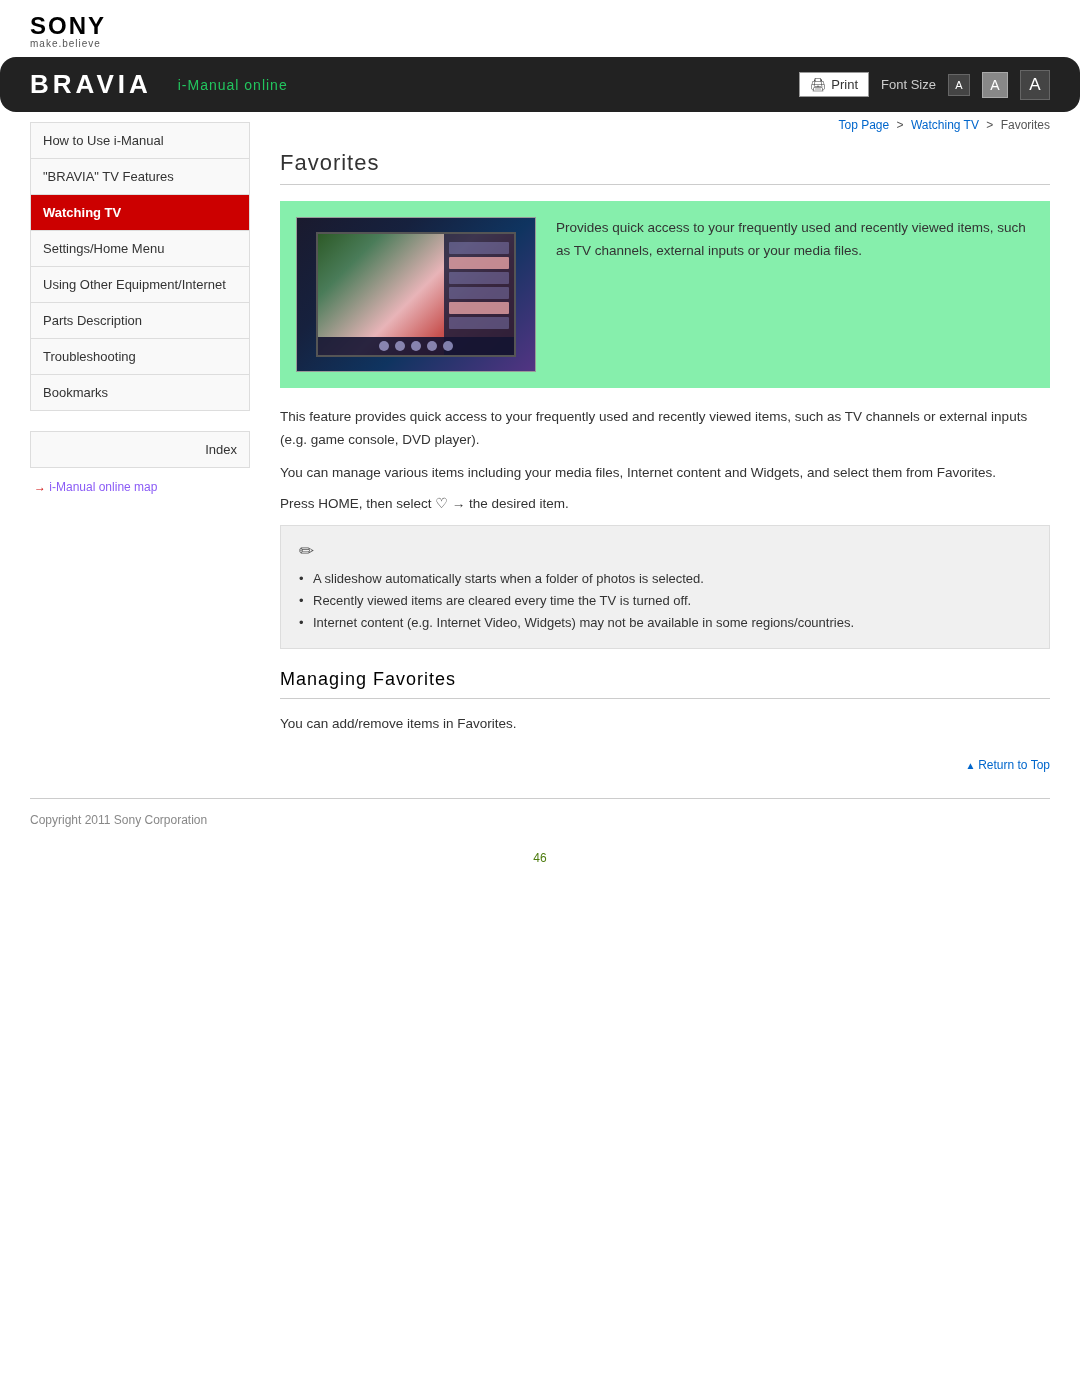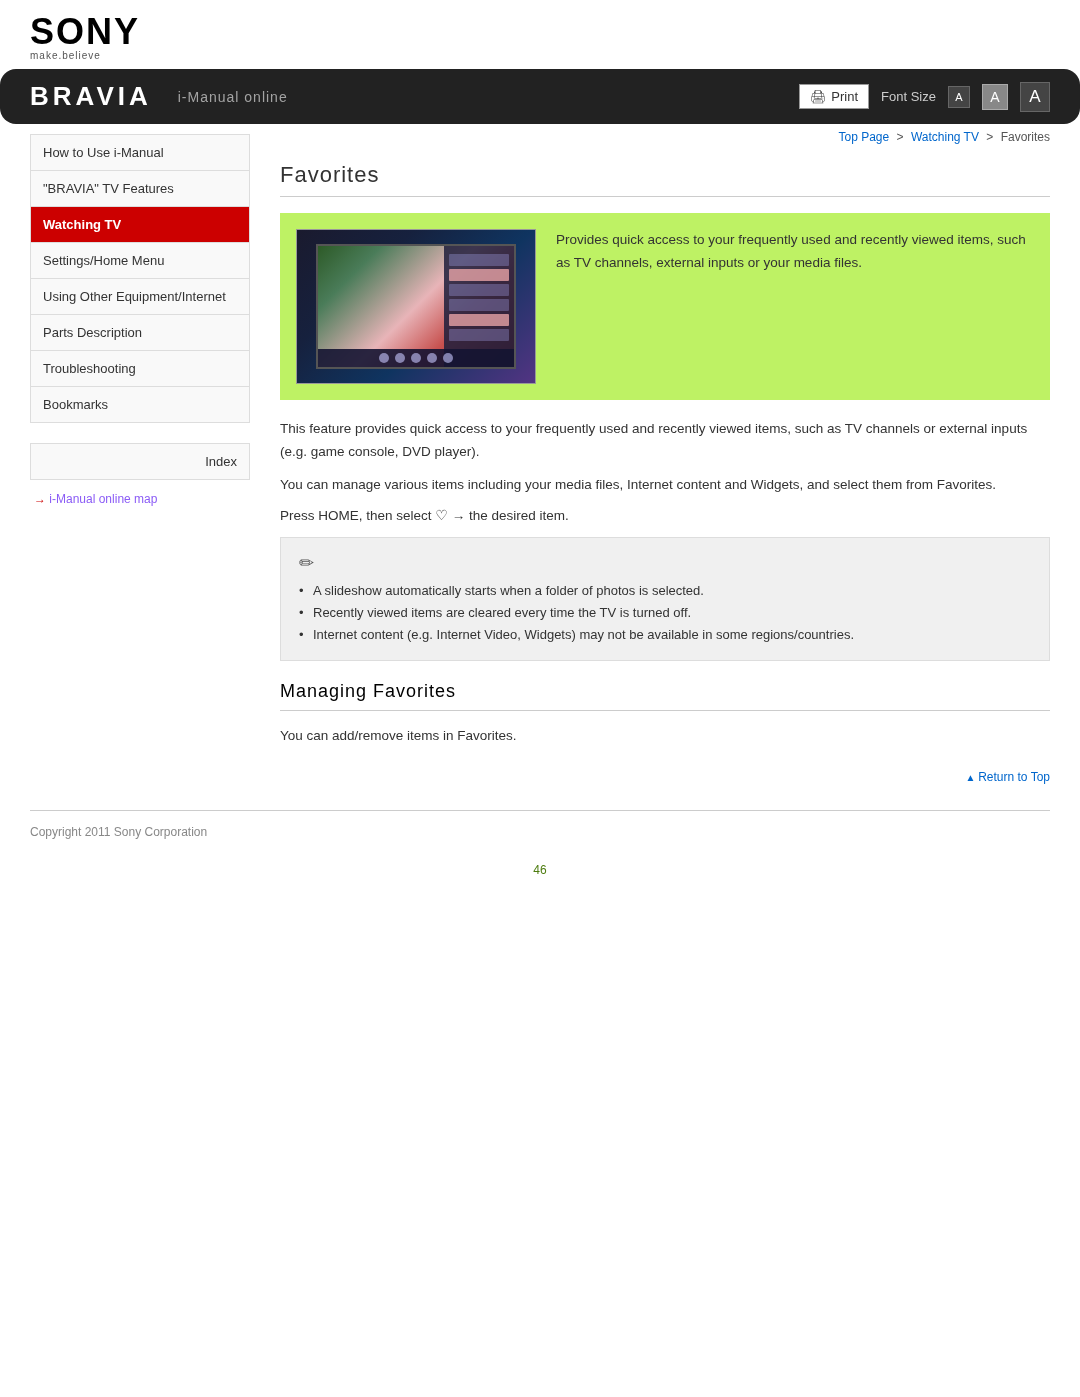--- a/index.html
+++ b/index.html
@@ -27,21 +27,21 @@
       gap: 18px;
     }
     .bravia-text {
       font-size: 26px;
       font-weight: bold;
       letter-spacing: 4px;
       color: #fff;
       font-family: 'Arial Black', sans-serif;
     }
     .imanual-text {
-      color: #a3a3a3;
+      color: #22c55e;
       font-size: 14px;
       letter-spacing: 1px;
       padding-left: 8px;
     }
     .header-right {
       display: flex;
       align-items: center;
       gap: 12px;
     }
     .print-btn {
@@ -77,21 +77,21 @@
       padding: 14px 30px 8px 30px;
       display: flex;
       align-items: flex-start;
     }
     .sony-logo-block {
       display: flex;
       flex-direction: column;
       align-items: flex-start;
     }
     .sony-name {
-      font-size: 36px;
+      font-size: 24px;
       font-weight: 900;
       letter-spacing: 2px;
       color: #000;
       font-family: 'Arial Black', sans-serif;
       line-height: 1;
     }
     .sony-tagline {
       font-size: 10px;
       color: #555;
       letter-spacing: 1px;
@@ -188,21 +188,21 @@
       border: none;
       border-top: 1px solid #ccc;
       margin-bottom: 16px;
     }
 
     
     .intro-section {
       display: flex;
       gap: 20px;
       margin-bottom: 18px;
-      background: #bef264;
+      background: #86efac;
       padding: 16px;
     }
     .tv-image {
       width: 240px;
       min-width: 240px;
       height: 155px;
       background: linear-gradient(135deg, #1a1a2e 0%, #16213e 30%, #0f3460 60%, #533483 100%);
       border: 1px solid #999;
       position: relative;
       overflow: hidden;

